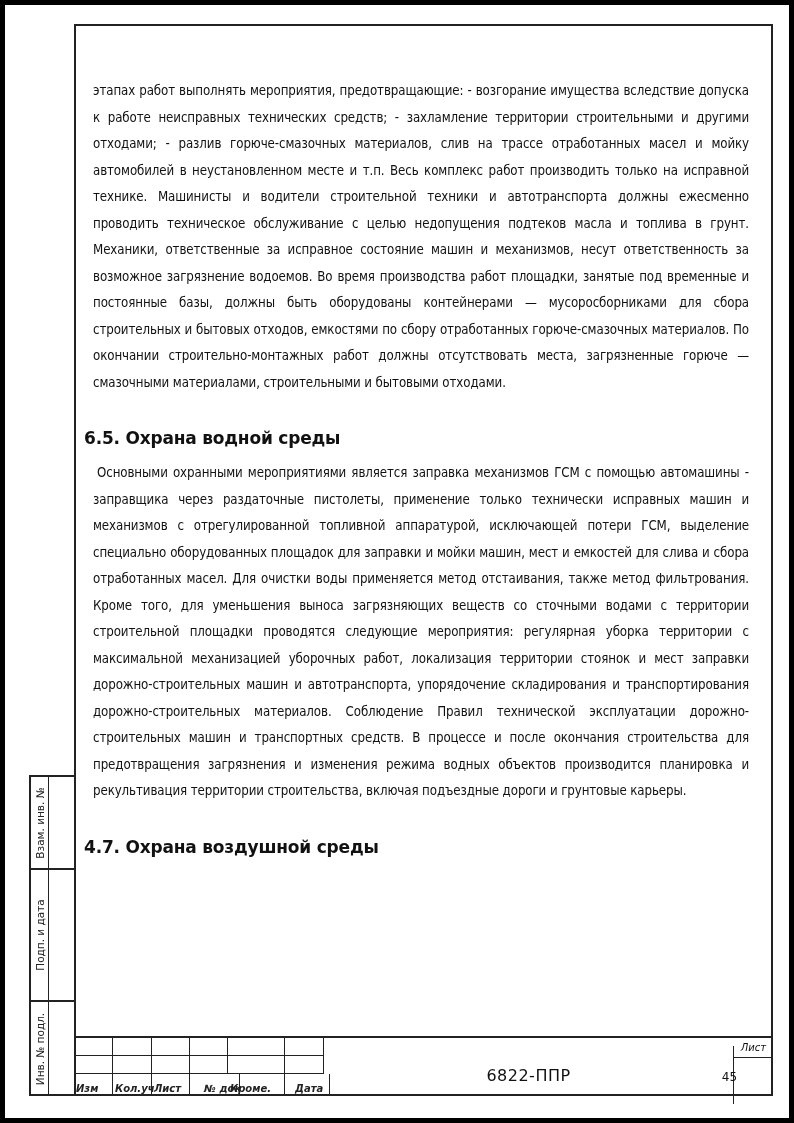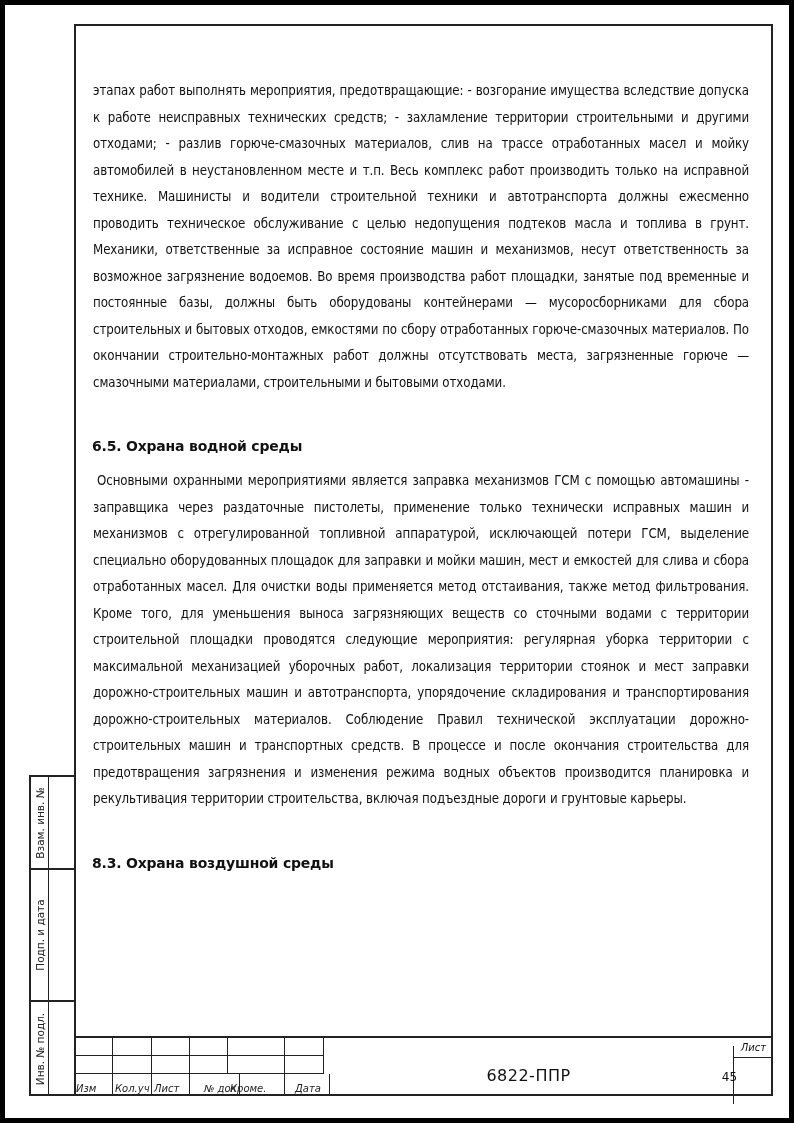--- a/index.html
+++ b/index.html
@@ -21,21 +21,21 @@
   .content {
     position: absolute; left: 84px; top: 69px; width: 674px;
   }
   .para {
     font-size: 13.2px; line-height: 26.5px; text-align: justify;
     text-align-last: left; margin: 9px; letter-spacing: -0.1px;
     font-stretch: condensed;
   }
   .para.indent-small { text-indent: 4px; }
   .heading {
-    font-size: 14px; font-weight: bold; margin: 8px; line-height: 26px;
+    font-size: 17px; font-weight: bold; margin: 0; line-height: 26px;
     letter-spacing: -0.2px;
   }
   .gap { height: 20px; }
   
   .side-stamp {
     position: absolute; left: 29px; top: 775px; width: 46px; height: 321px;
     box-sizing: border-box; border: 2px solid #222; border-right: none;
   }
   .side-cell {
     position: absolute; left: 0; width: 44px; box-sizing: border-box;
@@ -51,21 +51,21 @@
     white-space: nowrap; font-size: 10.5px; color: #222;
   }
   .side-cell.last { border-bottom: none; }
   
   .title-block {
     position: absolute; left: 74px; top: 1036px; width: 699px; height: 60px;
     box-sizing: border-box; border-top: 2px solid #222;
   }
   .tb-cell {
     position: absolute; box-sizing: border-box;
-    border-right: 1.5px solid #222; border-bottom: 1.5px solid #222;
+    border-right: 1.5px solid #222; border-bottom: 1.5px solid #222; font-weight: bold;
   }
   .tb-label {
     position: absolute; left: 2px; bottom: 2px; font-size: 10px; color: #222;
     white-space: nowrap; font-style: italic;
   }
   .doc-code {
     position: absolute; left: 250px; top: 8px; width: 410px; height: 58px;
     border-right: 1.5px solid #222; box-sizing: border-box;
     display: flex; align-items: center; justify-content: center;
     font-size: 16px; letter-spacing: 0.5px;
@@ -87,21 +87,21 @@
 <div class="outer-border"></div>
 
 <div class="frame"></div>
 
 <div class="content">
   <p class="para">этапах работ выполнять мероприятия, предотвращающие: - возгорание имущества вследствие допуска к работе неисправных технических средств; - захламление территории строительными и другими отходами; - разлив горюче-смазочных материалов, слив на трассе отработанных масел и мойку автомобилей в неустановленном месте и т.п. Весь комплекс работ производить только на исправной технике. Машинисты и водители строительной техники и автотранспорта должны ежесменно проводить техническое обслуживание с целью недопущения подтеков масла и топлива в грунт. Механики, ответственные за исправное состояние машин и механизмов, несут ответственность за возможное загрязнение водоемов. Во время производства работ площадки, занятые под временные и постоянные базы, должны быть оборудованы контейнерами — мусоросборниками для сбора строительных и бытовых отходов, емкостями по сбору отработанных горюче-смазочных материалов. По окончании строительно-монтажных работ должны отсутствовать места, загрязненные горюче — смазочными материалами, строительными и бытовыми отходами.</p>
   <div class="gap"></div>
   <h3 class="heading">6.5. Охрана водной среды</h3>
   <p class="para indent-small">Основными охранными мероприятиями является заправка механизмов ГСМ с помощью автомашины - заправщика через раздаточные пистолеты, применение только технически исправных машин и механизмов с отрегулированной топливной аппаратурой, исключающей потери ГСМ, выделение специально оборудованных площадок для заправки и мойки машин, мест и емкостей для слива и сбора отработанных масел. Для очистки воды применяется метод отстаивания, также метод фильтрования. Кроме того, для уменьшения выноса загрязняющих веществ со сточными водами с территории строительной площадки проводятся следующие мероприятия: регулярная уборка территории с максимальной механизацией уборочных работ, локализация территории стоянок и мест заправки дорожно-строительных машин и автотранспорта, упорядочение складирования и транспортирования дорожно-строительных материалов. Соблюдение Правил технической эксплуатации дорожно-строительных машин и транспортных средств. В процессе и после окончания строительства для предотвращения загрязнения и изменения режима водных объектов производится планировка и рекультивация территории строительства, включая подъездные дороги и грунтовые карьеры.</p>
   <div class="gap"></div>
-  <h3 class="heading">8.3. Охрана воздушной среды</h3>
+  <h3 class="heading">4.7. Охрана воздушной среды</h3>
 </div>
 
 <div class="side-stamp">
   <div class="side-cell" style="top:0;height:93px;">
     <div class="lbl-col">
       <span class="lbl">Взам. инв. №</span>
     </div>
   </div>
   <div class="side-cell" style="top:93px;height:132px;">
     <div class="lbl-col">

